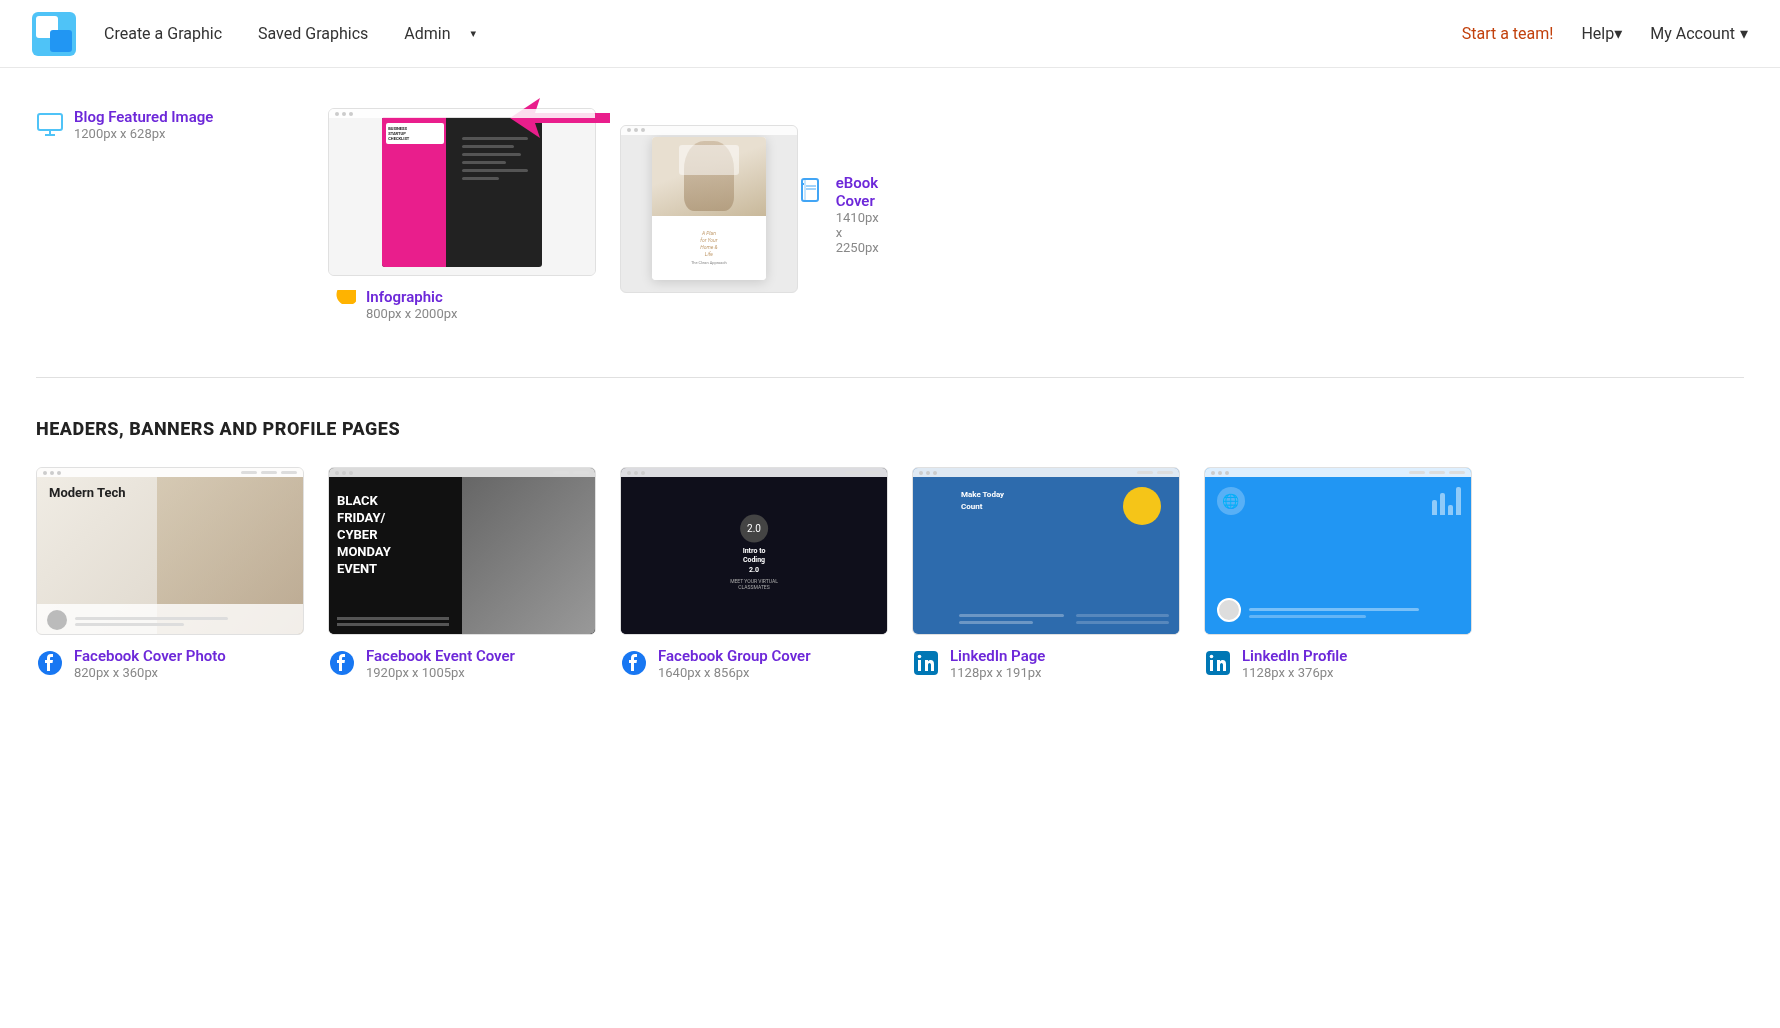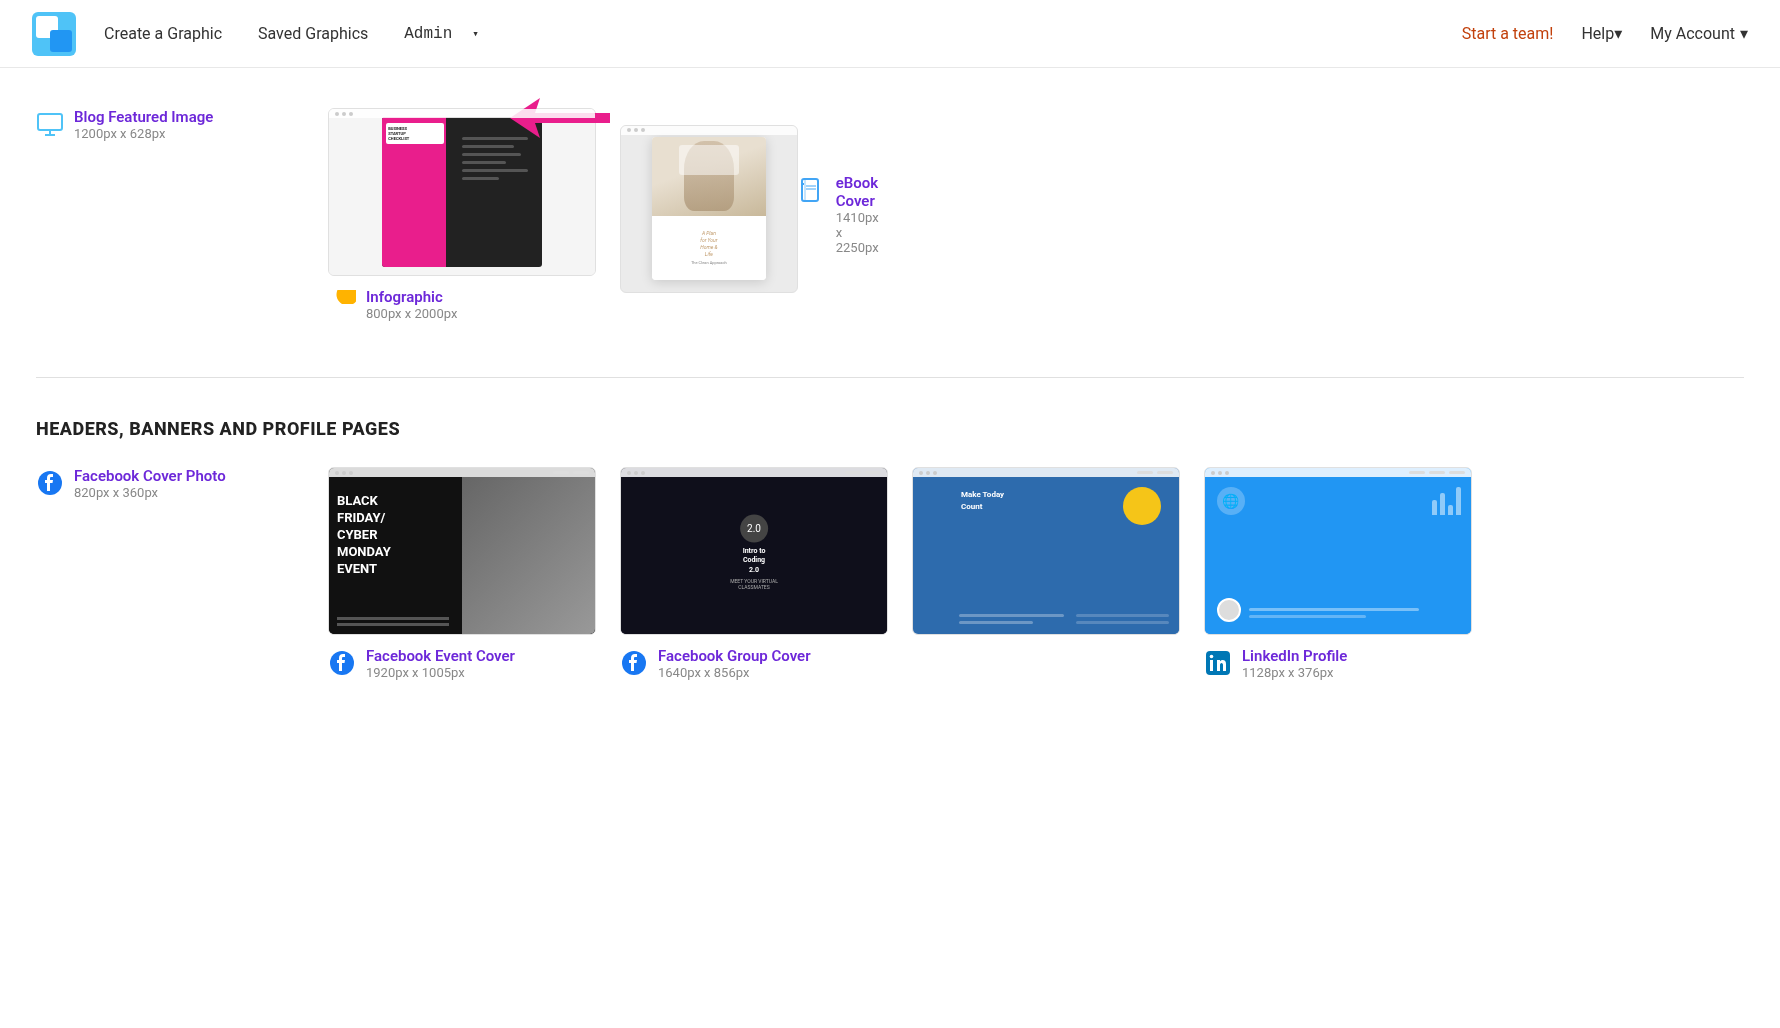--- a/index.html
+++ b/index.html
@@ -33,21 +33,20 @@
       cursor: pointer;
       font-weight: 400;
     }
     .nav-dropdown {
       display: flex;
       align-items: center;
       gap: 20px;
       font-size: 16px;
       color: #333;
       cursor: pointer;
-      font-family: Liberation Mono, monospace;
     }
     .nav-dropdown .chevron { font-size: 11px; }
     .navbar-right {
       display: flex;
       align-items: center;
       gap: 28px;
     }
     .start-team {
       color: #c2410c;
       font-size: 16px;
@@ -523,20 +522,44 @@
     </div>
   </div>
 
   <hr class="section-divider">
 
   <div>
     <h2 class="section-title">HEADERS, BANNERS AND PROFILE PAGES</h2>
     <div class="cards-row">
 
       <div class="card card-wide">
+        <div class="card-preview">
+          <div class="preview-topbar">
+            <div class="preview-dot"></div>
+            <div class="preview-dot"></div>
+            <div class="preview-dot"></div>
+            <div class="preview-lines-right">
+              <div class="preview-line-sm"></div>
+                <div class="preview-line-sm"></div>
+                <div class="preview-line-sm"></div>
+            </div>
+          </div>
+          <div class="fb-cover-inner">
+            <div style="position:absolute;inset:9px 0 0 0;background:linear-gradient(135deg,#f0ece4 0%,#d8d0c4 100%);overflow:hidden;">
+              <div style="position:absolute;top:8px;left:12px;font-size:13px;font-weight:700;color:#222;">Modern Tech</div>
+              <div style="position:absolute;top:0;right:0;width:55%;height:100%;background:linear-gradient(135deg,#c9b89a 0%,#a89070 100%);opacity:0.6;"></div>
+              <div style="position:absolute;bottom:0;left:0;right:0;height:30px;background:rgba(255,255,255,0.8);"></div>
+              <div style="position:absolute;bottom:4px;left:10px;width:20px;height:20px;border-radius:50%;background:#bbb;"></div>
+              <div style="position:absolute;bottom:8px;left:38px;right:10px;">
+                <div style="height:3px;background:#ddd;border-radius:2px;margin-bottom:3px;width:70%;"></div>
+                <div style="height:3px;background:#ddd;border-radius:2px;width:50%;"></div>
+              </div>
+            </div>
+          </div>
+        </div>
         <div class="card-info">
           <div class="card-icon fb-icon">
             <svg width="28" height="28" viewBox="0 0 28 28">
                 <circle cx="14" cy="14" r="12" fill="#1877f2"></circle>
                 <path d="M17 8h-2a1 1 0 0 0-1 1v2h3l-.5 3H14v8h-3v-8h-2v-3h2V9a4 4 0 0 1 4-4h2v3z" fill="#fff"></path>
               </svg>
           </div>
           <div class="card-text">
             <div class="card-name">Facebook Cover Photo</div>
             <div class="card-dims">820px x 360px</div>
@@ -635,65 +658,79 @@
                 <div style="height:3px;background:rgba(255,255,255,0.3);border-radius:2px;margin-bottom:4px;"></div>
                 <div style="height:3px;background:rgba(255,255,255,0.3);border-radius:2px;width:70%;"></div>
               </div>
               <div style="position:absolute;bottom:10px;left:55%;right:10px;">
                 <div style="height:3px;background:rgba(255,255,255,0.2);border-radius:2px;margin-bottom:4px;"></div>
                 <div style="height:3px;background:rgba(255,255,255,0.2);border-radius:2px;"></div>
               </div>
             </div>
           </div>
         </div>
-      </div>
-
-      <div class="card card-wide">
-        <div class="card-preview">
-          <div class="preview-topbar">
-            <div class="preview-dot"></div>
-            <div class="preview-dot"></div>
-            <div class="preview-dot"></div>
-            <div class="preview-lines-right">
-              <div class="preview-line-sm"></div>
-                <div class="preview-line-sm"></div>
-                <div class="preview-line-sm"></div>
-            </div>
-          </div>
-          <div class="li-profile-inner">
-            <div style="position:absolute;inset:9px 0 0 0;background:#2196f3;overflow:hidden;">
-
-              <div style="position:absolute;top:10px;left:12px;width:28px;height:28px;border-radius:50%;background:rgba(255,255,255,0.25);display:flex;align-items:center;justify-content:center;font-size:14px;color:#fff;">🌐</div>
-
-              <div style="position:absolute;top:8px;right:10px;display:flex;align-items:flex-end;gap:3px;height:30px;">
-                <div style="width:5px;height:15px;background:rgba(255,255,255,0.5);border-radius:2px 2px 0 0;"></div>
-                <div style="width:5px;height:22px;background:rgba(255,255,255,0.5);border-radius:2px 2px 0 0;"></div>
-                <div style="width:5px;height:10px;background:rgba(255,255,255,0.5);border-radius:2px 2px 0 0;"></div>
-                <div style="width:5px;height:28px;background:rgba(255,255,255,0.5);border-radius:2px 2px 0 0;"></div>
-              </div>
-
-              <div style="position:absolute;bottom:12px;left:12px;width:24px;height:24px;border-radius:50%;background:#ddd;border:2px solid #fff;"></div>
-
-              <div style="position:absolute;bottom:16px;left:44px;right:10px;">
-                <div style="height:3px;background:rgba(255,255,255,0.4);border-radius:2px;margin-bottom:4px;width:80%;"></div>
-                <div style="height:3px;background:rgba(255,255,255,0.3);border-radius:2px;width:55%;"></div>
-              </div>
-            </div>
-          </div>
-        </div>
         <div class="card-info">
           <div class="card-icon li-icon">
             <svg width="28" height="28" viewBox="0 0 28 28">
                 <rect x="2" y="2" width="24" height="24" rx="4" fill="#0077b5"></rect>
                 <rect x="6" y="11" width="3" height="11" fill="#fff"></rect>
                 <circle cx="7.5" cy="7.5" r="1.8" fill="#fff"></circle>
                 <path d="M13 11h3v1.5c.5-1 1.5-1.5 2.5-1.5 2.5 0 3.5 1.5 3.5 4V22h-3v-6c0-1-.5-2-1.5-2s-1.5 1-1.5 2v6h-3V11z" fill="#fff"></path>
               </svg>
           </div>
           <div class="card-text">
+            <div class="card-name">LinkedIn Page</div>
+            <div class="card-dims">1128px x 191px</div>
+          </div>
+        </div>
+      </div>
+
+      <div class="card card-wide">
+        <div class="card-preview">
+          <div class="preview-topbar">
+            <div class="preview-dot"></div>
+            <div class="preview-dot"></div>
+            <div class="preview-dot"></div>
+            <div class="preview-lines-right">
+              <div class="preview-line-sm"></div>
+                <div class="preview-line-sm"></div>
+                <div class="preview-line-sm"></div>
+            </div>
+          </div>
+          <div class="li-profile-inner">
+            <div style="position:absolute;inset:9px 0 0 0;background:#2196f3;overflow:hidden;">
+
+              <div style="position:absolute;top:10px;left:12px;width:28px;height:28px;border-radius:50%;background:rgba(255,255,255,0.25);display:flex;align-items:center;justify-content:center;font-size:14px;color:#fff;">🌐</div>
+
+              <div style="position:absolute;top:8px;right:10px;display:flex;align-items:flex-end;gap:3px;height:30px;">
+                <div style="width:5px;height:15px;background:rgba(255,255,255,0.5);border-radius:2px 2px 0 0;"></div>
+                <div style="width:5px;height:22px;background:rgba(255,255,255,0.5);border-radius:2px 2px 0 0;"></div>
+                <div style="width:5px;height:10px;background:rgba(255,255,255,0.5);border-radius:2px 2px 0 0;"></div>
+                <div style="width:5px;height:28px;background:rgba(255,255,255,0.5);border-radius:2px 2px 0 0;"></div>
+              </div>
+
+              <div style="position:absolute;bottom:12px;left:12px;width:24px;height:24px;border-radius:50%;background:#ddd;border:2px solid #fff;"></div>
+
+              <div style="position:absolute;bottom:16px;left:44px;right:10px;">
+                <div style="height:3px;background:rgba(255,255,255,0.4);border-radius:2px;margin-bottom:4px;width:80%;"></div>
+                <div style="height:3px;background:rgba(255,255,255,0.3);border-radius:2px;width:55%;"></div>
+              </div>
+            </div>
+          </div>
+        </div>
+        <div class="card-info">
+          <div class="card-icon li-icon">
+            <svg width="28" height="28" viewBox="0 0 28 28">
+                <rect x="2" y="2" width="24" height="24" rx="4" fill="#0077b5"></rect>
+                <rect x="6" y="11" width="3" height="11" fill="#fff"></rect>
+                <circle cx="7.5" cy="7.5" r="1.8" fill="#fff"></circle>
+                <path d="M13 11h3v1.5c.5-1 1.5-1.5 2.5-1.5 2.5 0 3.5 1.5 3.5 4V22h-3v-6c0-1-.5-2-1.5-2s-1.5 1-1.5 2v6h-3V11z" fill="#fff"></path>
+              </svg>
+          </div>
+          <div class="card-text">
             <div class="card-name">LinkedIn Profile</div>
             <div class="card-dims">1128px x 376px</div>
           </div>
         </div>
       </div>
 
     </div>
   </div>
 
 </div>

